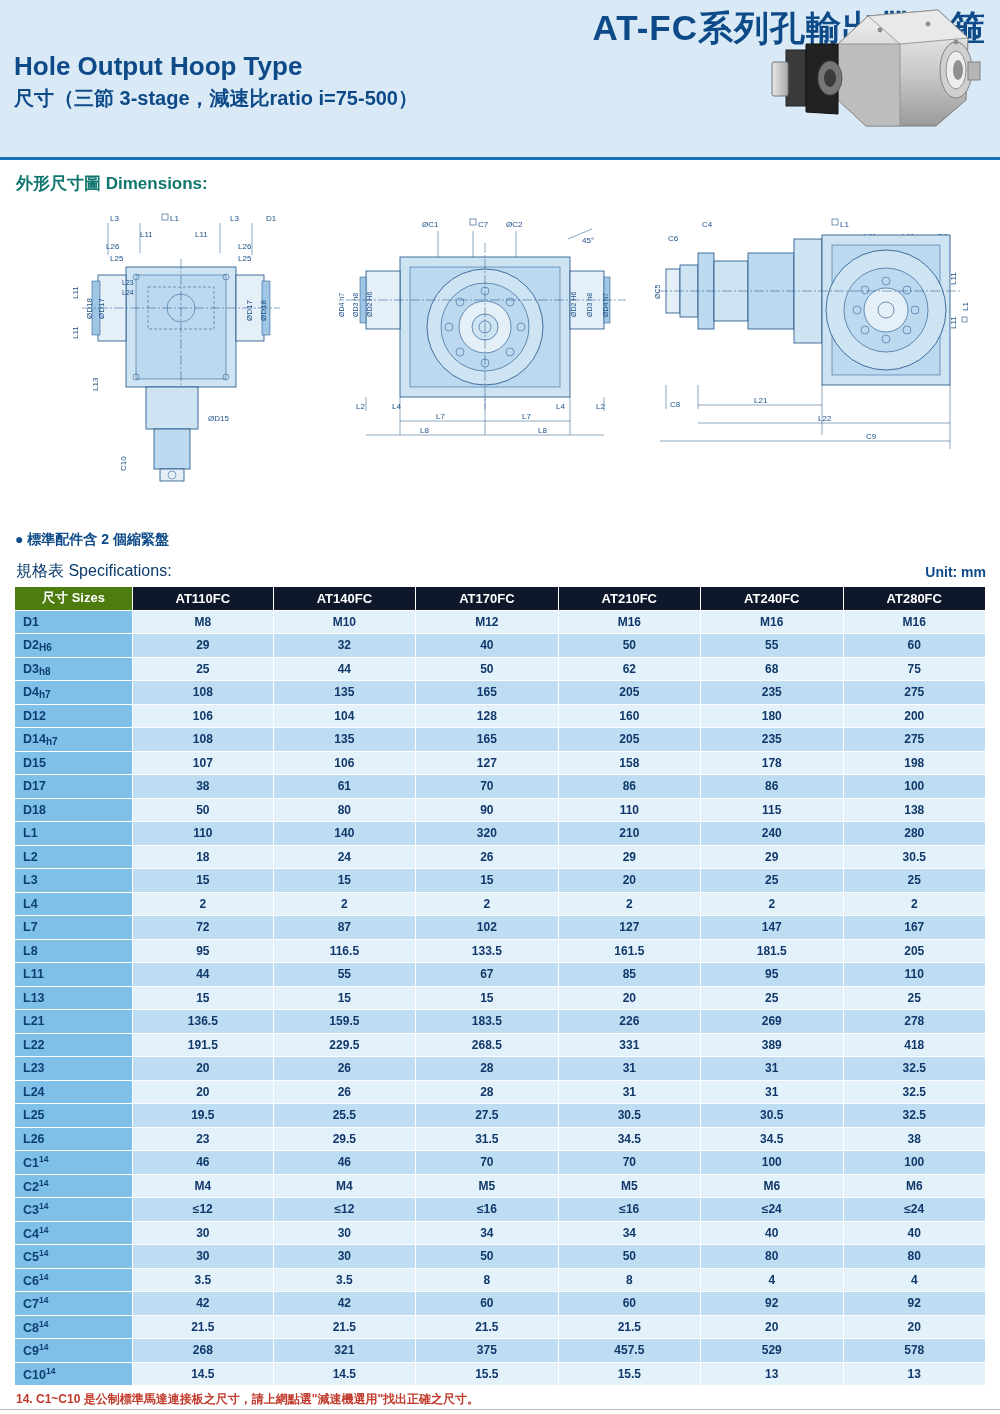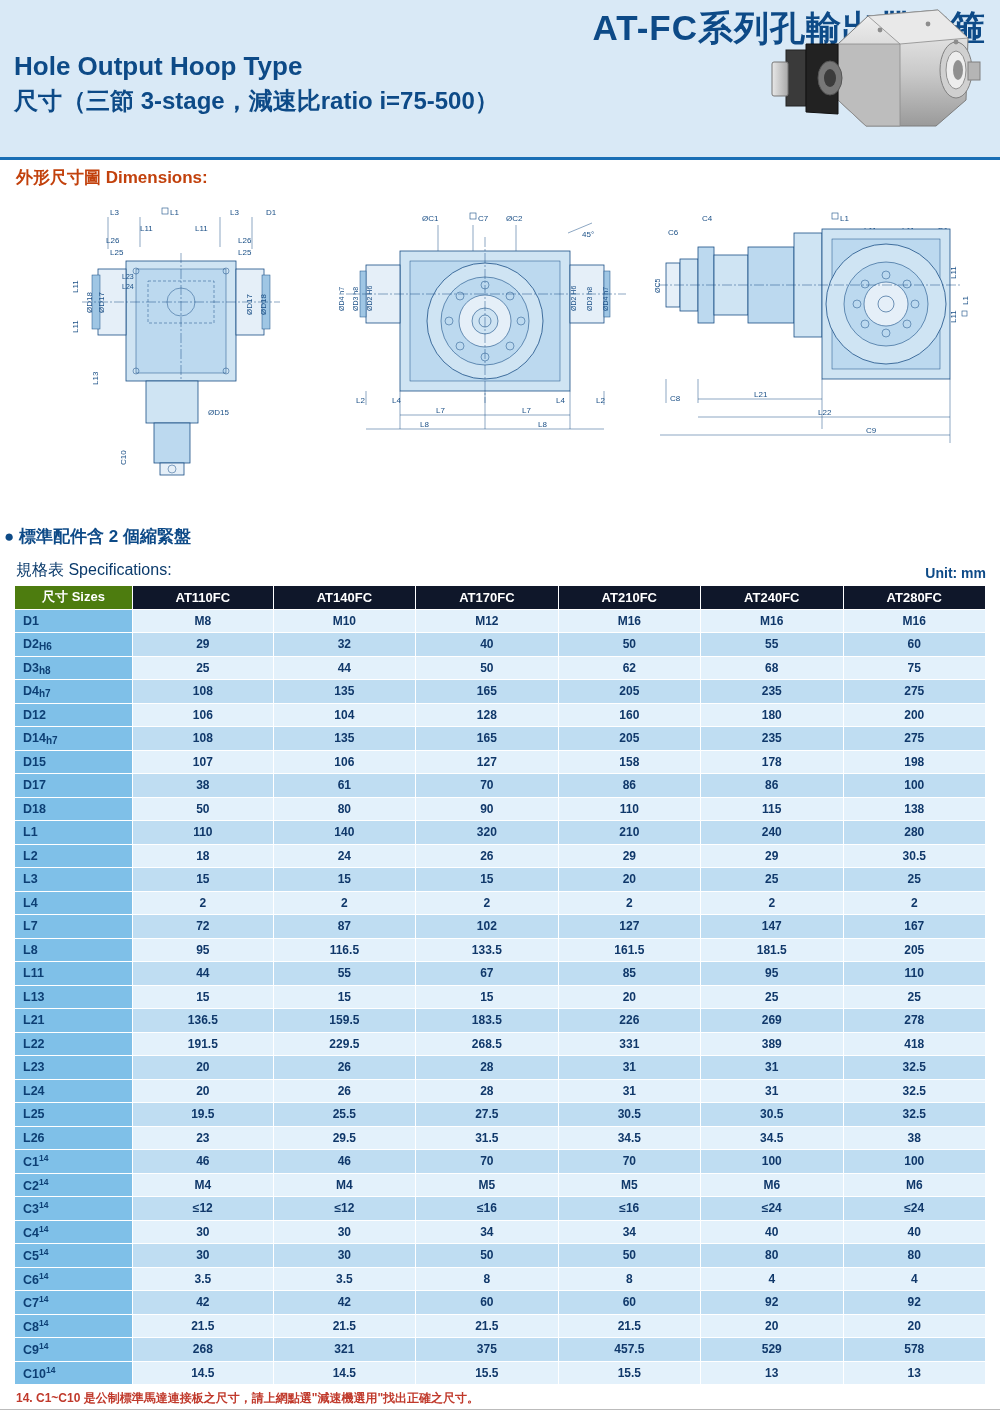--- a/index.html
+++ b/index.html
@@ -31,56 +31,56 @@
   }
   .header h2 {
     margin:4px 0 0 0;
     font-size:26px;
     font-weight:bold;
     color:#0d4a87;
     line-height:1.15;
   }
   .header h3 {
     margin:5px 0 0 0;
-    font-size:24px;
+    font-size:20px;
     font-weight:bold;
     color:#0d4a87;
     line-height:1.15;
   }
   .product-photo {
     position:absolute;
     right:10px; top:4px;
     width:230px; height:150px;
   }
   
   .section-title {
     font-size:17px;
     font-weight:bold;
-    color:#c2410c;
-    margin:6px 0 4px 16px;
+    color:#0f766e;
+    margin:12px 0 4px 16px;
   }
   .spec-head {
     display:flex;
     justify-content:space-between;
-    align-items:flex-end;
+    align-items:center;
     margin:12px 14px 4px 16px;
   }
   .spec-head .unit { font-size:14px; font-weight:bold; color:#0d4a87; }
 
   
   .drawings {
     position:relative;
     height:330px;
     margin:0 10px;
   }
   .drawing-note {
-    font-size:17px;
+    font-size:14px;
     font-weight:bold;
     color:#0d4a87;
-    margin:2px 0 0 4px;
+    margin:2px 0 0 15px;
   }
 
   
   table.spec {
     border-collapse:collapse;
     width:972px;
     margin:0 14px;
     font-size:12px;
   }
   table.spec th, table.spec td {

